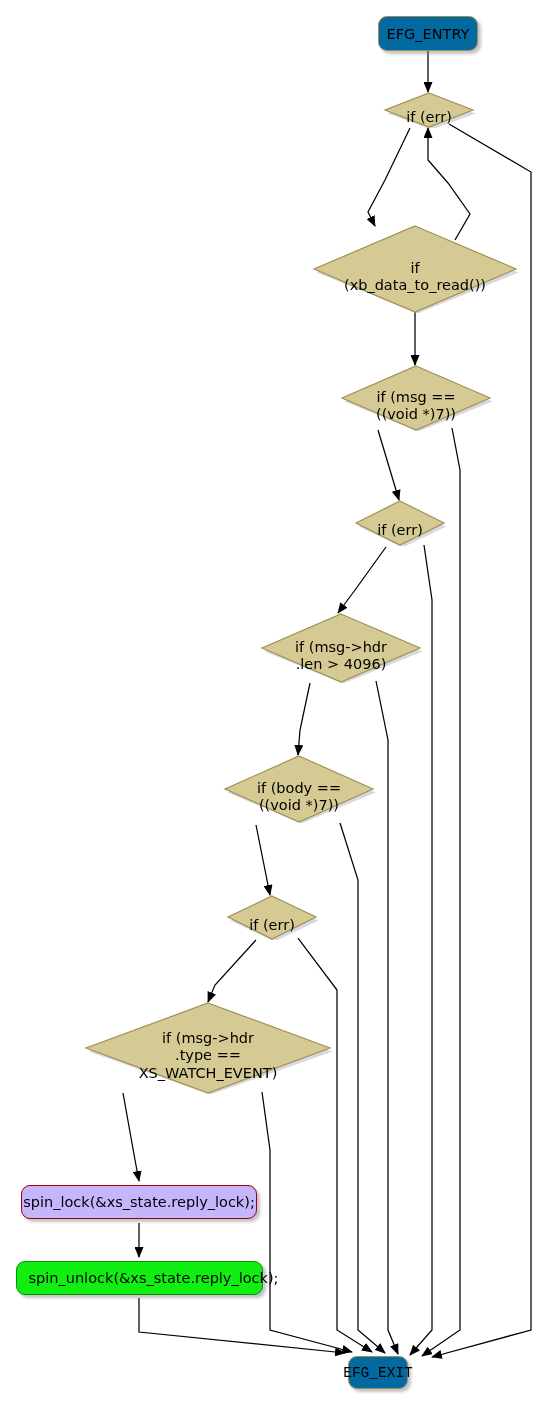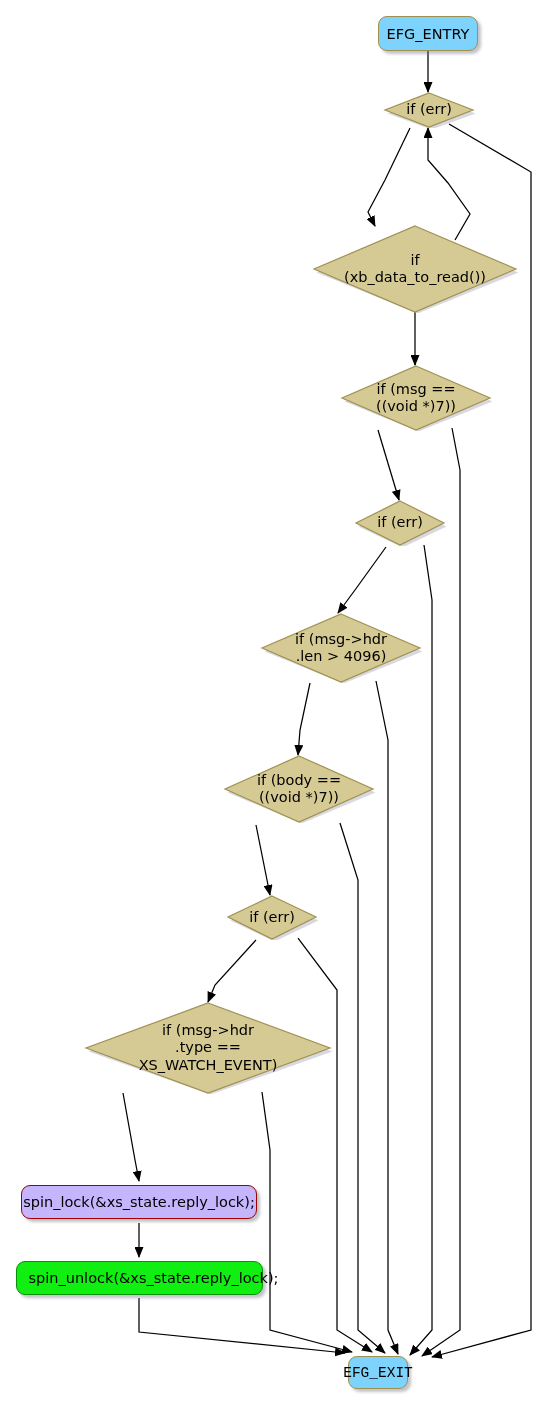--- a/index.html
+++ b/index.html
@@ -5,21 +5,21 @@
 <style>
   html,body{margin:0;padding:0;background:#ffffff;}
   body{font-family:"DejaVu Sans","Liberation Sans",sans-serif;}
   #canvas{position:relative;width:546px;height:1406px;background:#ffffff;overflow:hidden;}
   #edges{position:absolute;left:0;top:0;width:546px;height:1406px;}
 
   .node{position:absolute;box-sizing:border-box;}
 
   
   .term{
-    background:#7dd3fc;
+    background:#0369a1;
     border:1.3px solid #A09050;
     border-radius:9px;
     color:#000000;
     font-size:14.5px;
     display:flex;align-items:center;justify-content:center;
     text-align:center;
     box-shadow:3px 3px 3px rgba(120,125,140,.45);
     white-space:nowrap;
   }
   
@@ -32,21 +32,21 @@
     box-shadow:3px 3px 3px rgba(120,125,140,.45);
     white-space:nowrap;
   }
   .stmt.red{background:#c4b5fd;border:1.3px solid #A00000;}
   .stmt.green{background:#11EE11;border:1.3px solid #0A8F0A;padding-left:28px;}
 
   
   .diamond{position:absolute;}
   .diamond .shape{position:absolute;left:0;top:0;width:100%;height:100%;}
   .diamond .label{
-    position:absolute;left:0;top:0;width:100%;height:100%;
+    position:absolute;left:0;top:8px;width:100%;height:100%;
     display:flex;align-items:center;justify-content:center;
     text-align:center;color:#000000;font-size:14.5px;line-height:1.18;
     pointer-events:none;white-space:pre;
   }
 </style>
 </head>
 <body>
 
 <div id="canvas">
 

